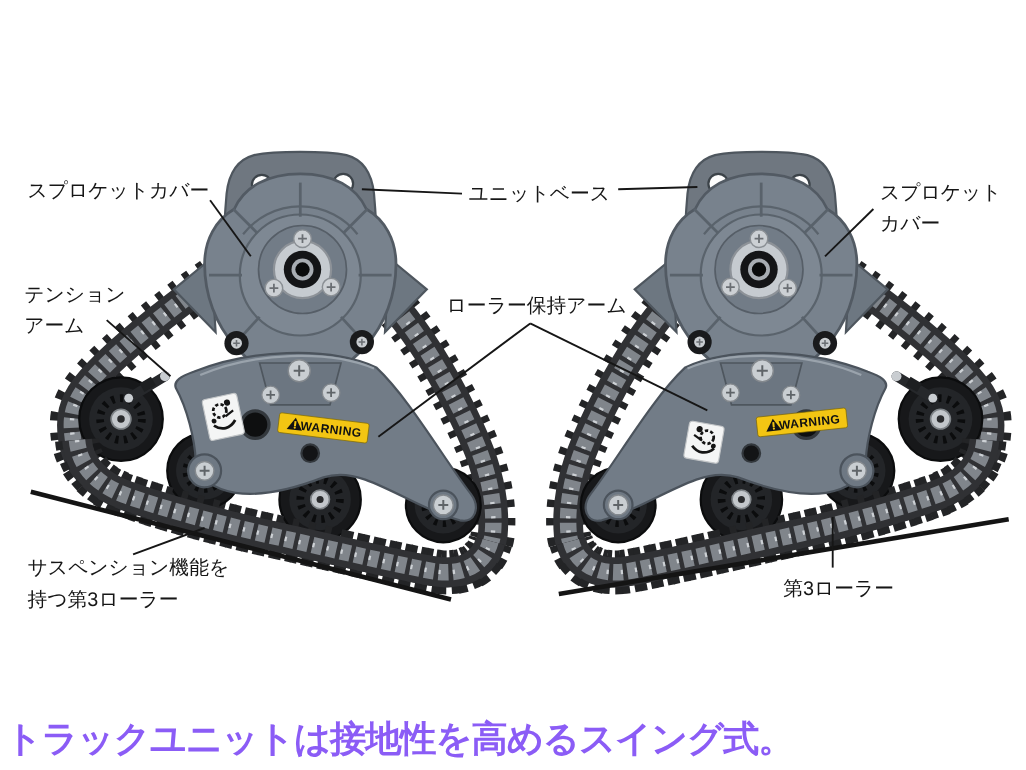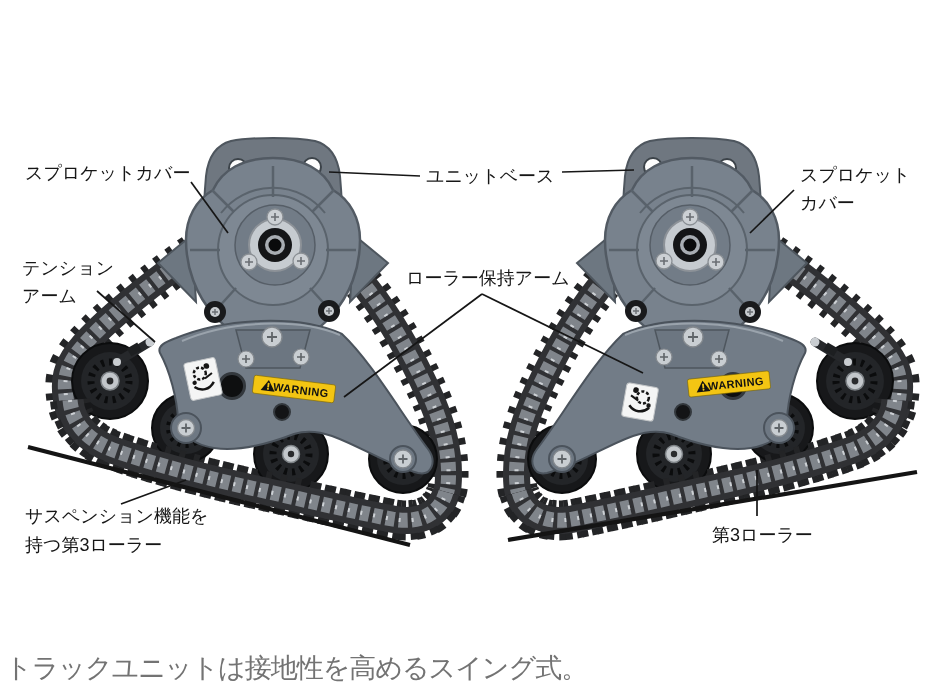--- a/index.html
+++ b/index.html
@@ -11,21 +11,21 @@
   .label-text{
     font-family:"Liberation Sans","DejaVu Sans",sans-serif;
     font-size:18px;fill:#161616;
   }
   .warn-text{
     font-family:"Liberation Sans","DejaVu Sans",sans-serif;
     font-size:11px;font-weight:bold;fill:#121212;letter-spacing:.4px;
   }
   #caption{
     position:absolute;left:5px;top:650px;width:920px;
-    font-size:27px;font-weight:400;color:#737373;letter-spacing:-1px;
+    font-size:33px;font-weight:700;color:#8b5cf6;letter-spacing:-1px;
     white-space:nowrap;
   }
 </style>
 </head>
 <body>
 
 <div id="stage">
   <svg id="figure-svg" width="933" height="700" viewBox="0 0 933 700">
 
     <defs>

